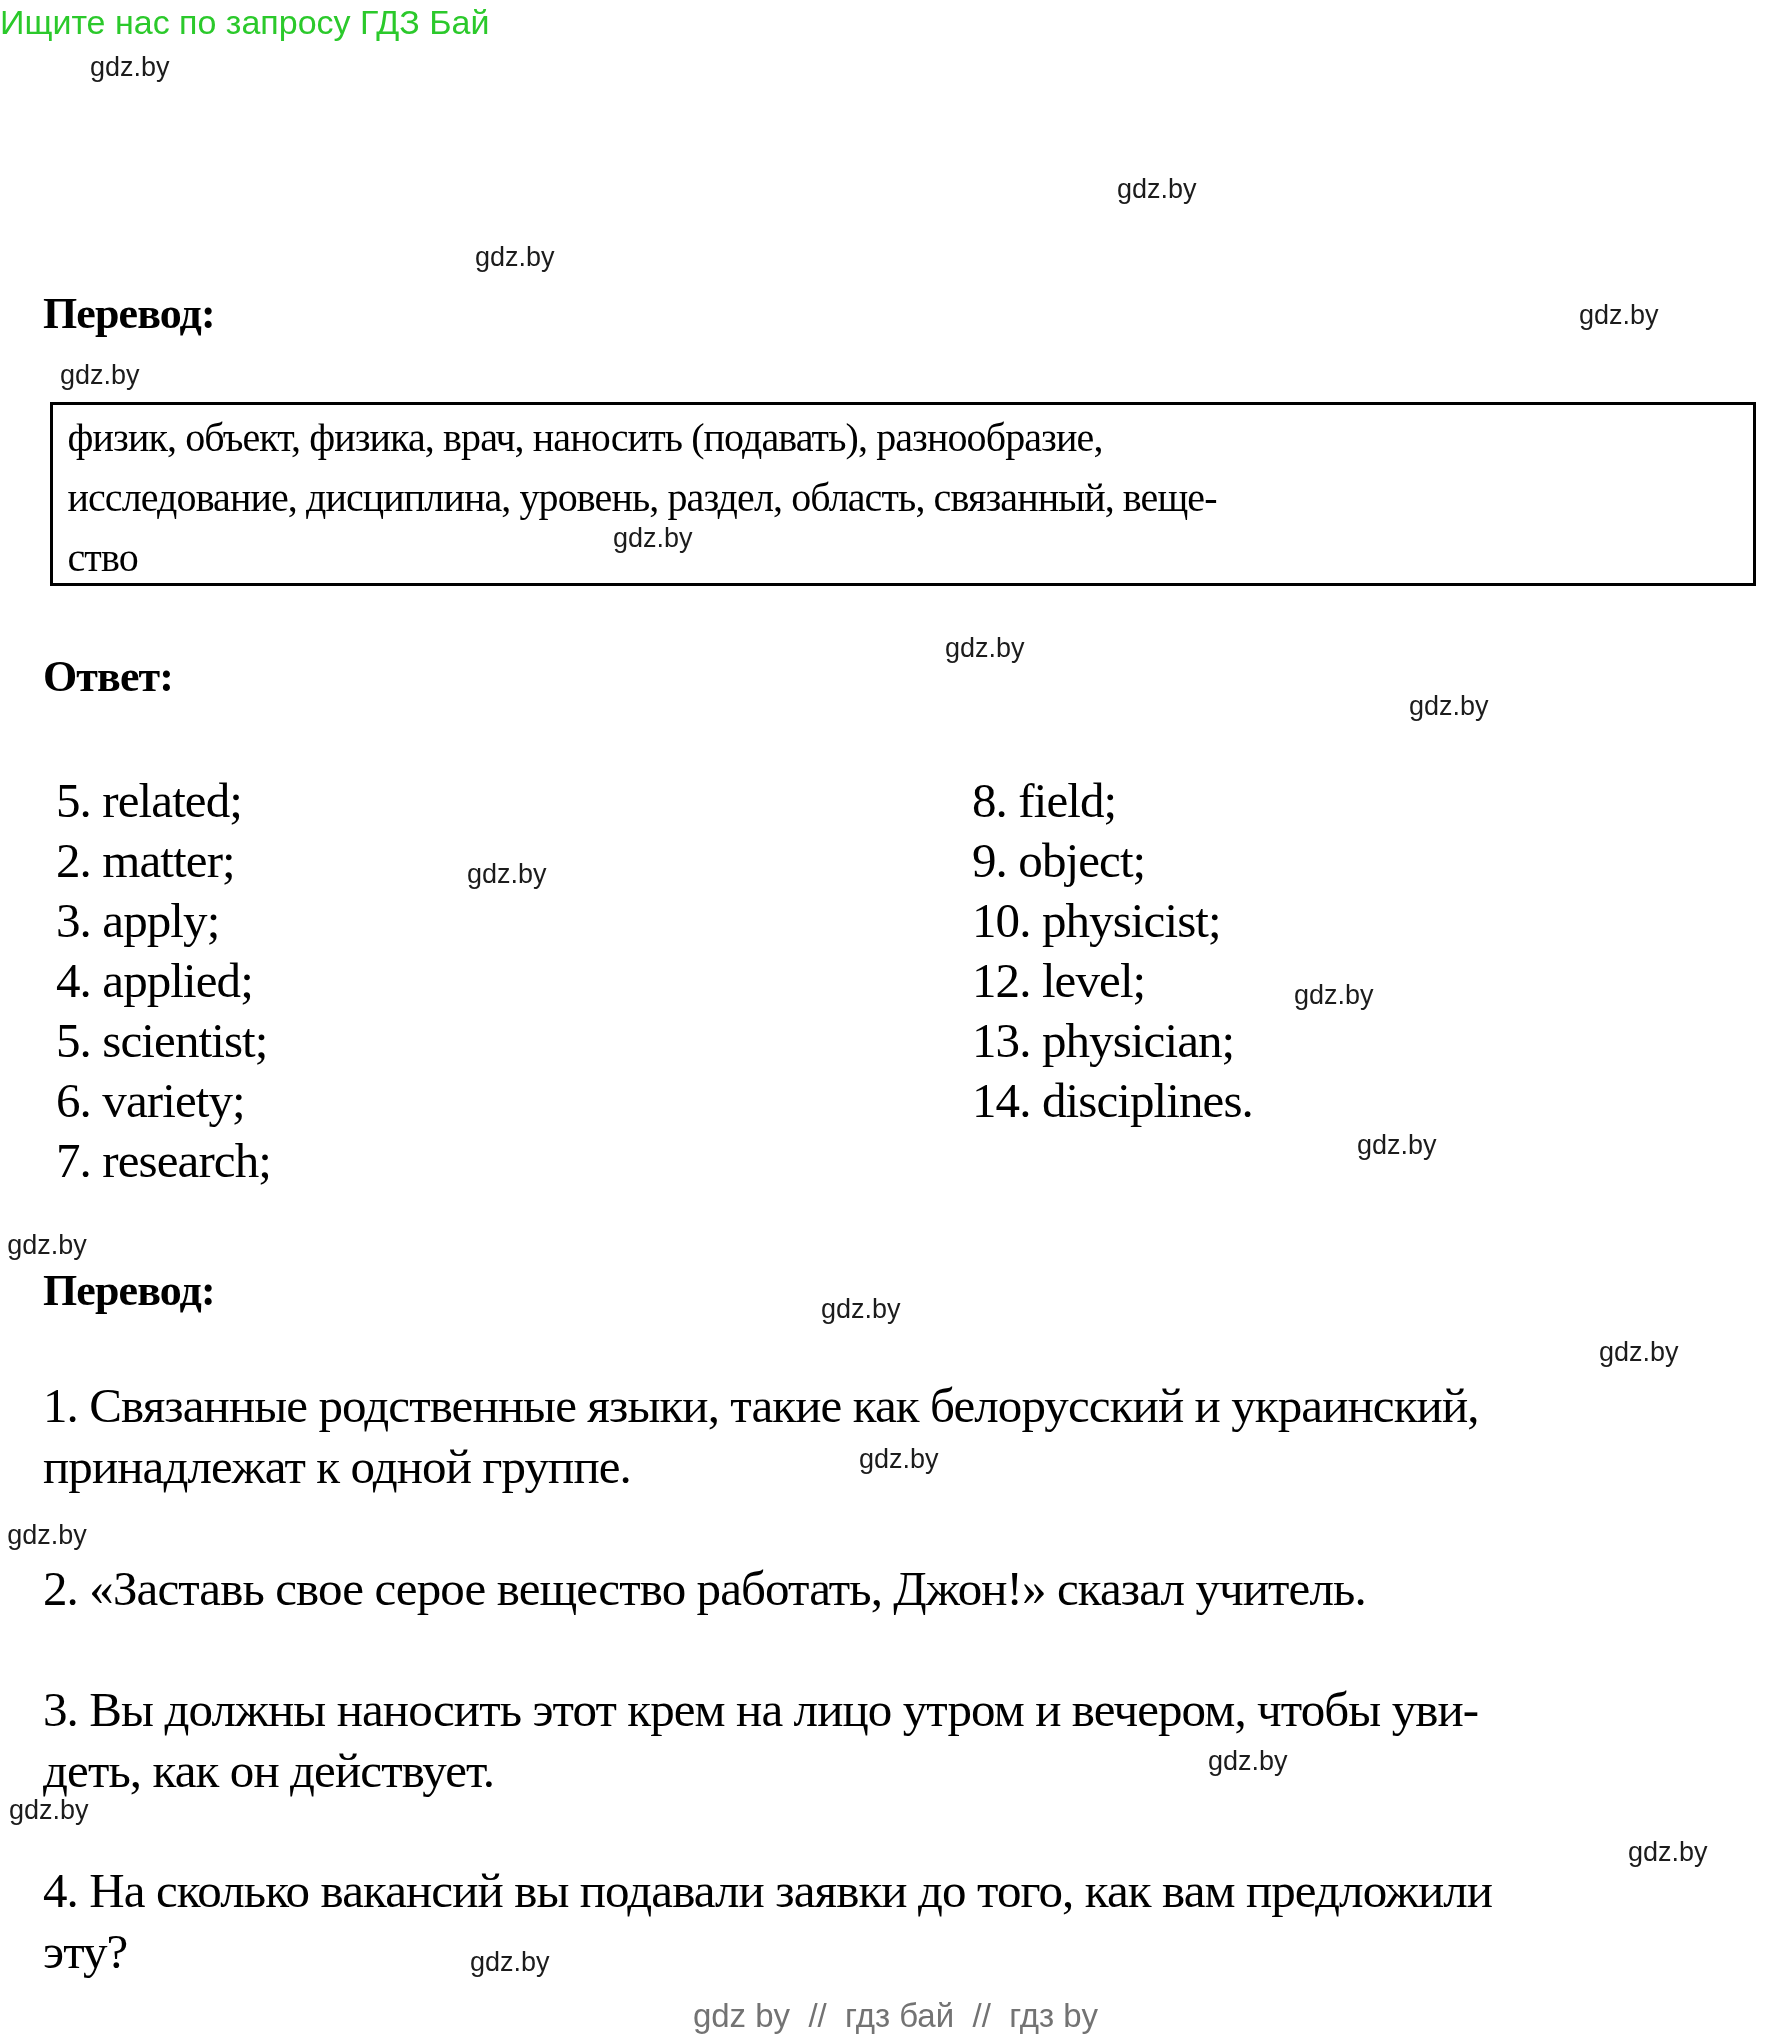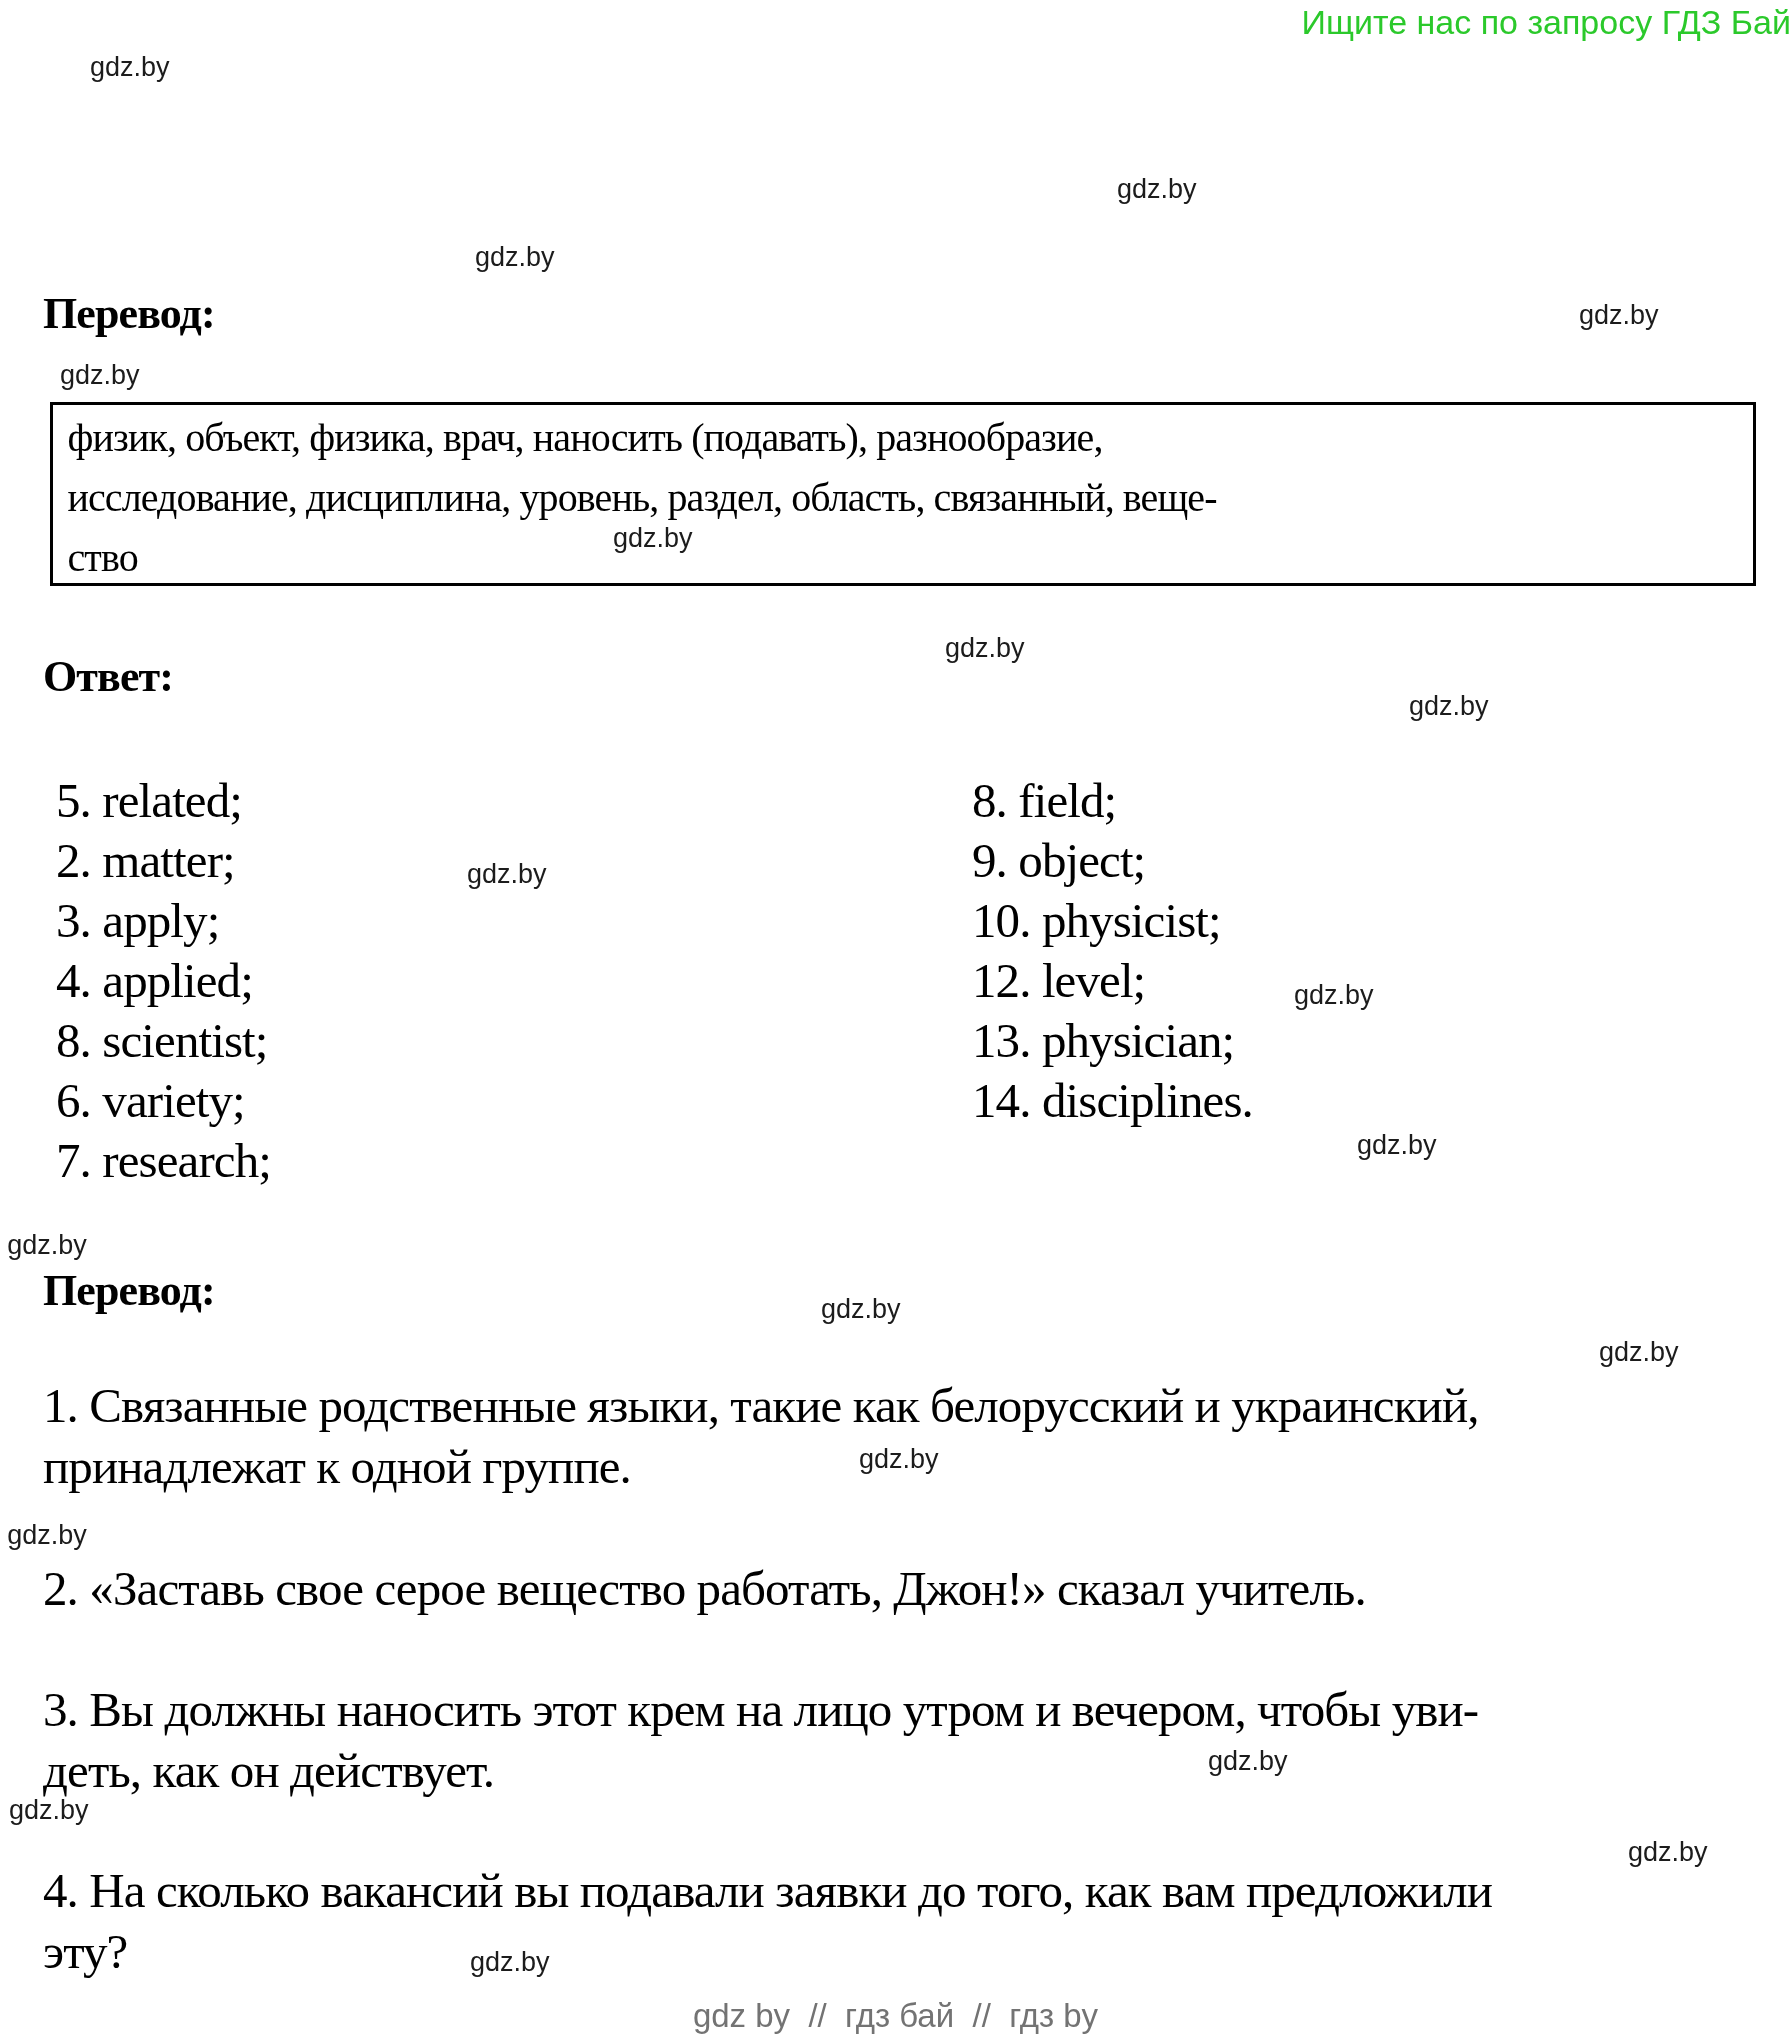--- a/index.html
+++ b/index.html
@@ -8,21 +8,21 @@
     width: 1791px;
     height: 2039px;
     background: #ffffff;
     overflow: hidden;
     font-family: "Liberation Serif", serif;
     color: #000000;
   }
   .green-header {
     position: absolute;
     top: 1.8px; left: 0; width: 100%;
-    text-align: right;
+    text-align: left;
     font-family: "Liberation Sans", sans-serif;
     font-size: 34px;
     line-height: 40px;
     white-space: pre;
   }
   .wm {
     position: absolute;
     font-family: "Liberation Sans", sans-serif;
     font-size: 27px;
     line-height: 31px;
@@ -124,21 +124,21 @@
     <div class="line">ство</div>
   </div>
 
   <div class="heading" style="top:645px">Ответ:</div>
 
   <div class="answer-col" style="left:56px;top:771px">
     <div class="list-item">5. related;</div>
     <div class="list-item">2. matter;</div>
     <div class="list-item">3. apply;</div>
     <div class="list-item">4. applied;</div>
-    <div class="list-item">8. scientist;</div>
+    <div class="list-item">5. scientist;</div>
     <div class="list-item">6. variety;</div>
     <div class="list-item">7. research;</div>
   </div>
 
   <div class="answer-col" style="left:972px;top:771px">
     <div class="list-item">8. field;</div>
     <div class="list-item">9. object;</div>
     <div class="list-item">10. physicist;</div>
     <div class="list-item">12. level;</div>
     <div class="list-item">13. physician;</div>

